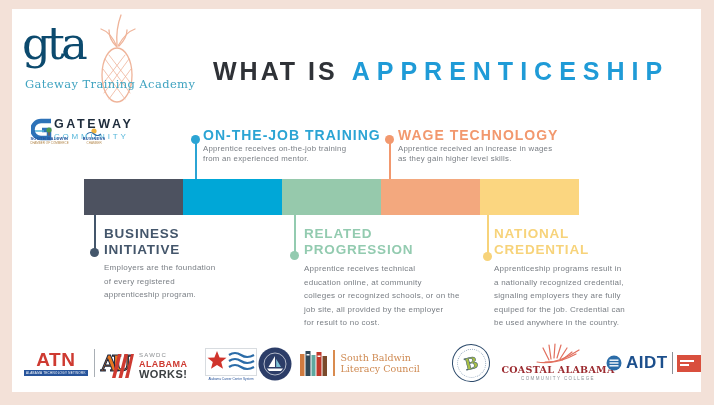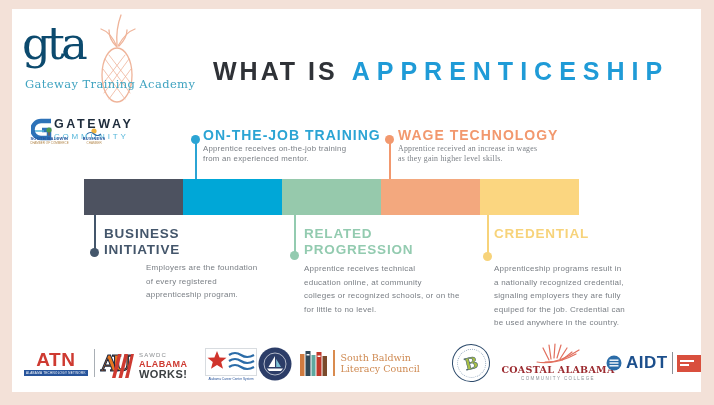--- a/index.html
+++ b/index.html
@@ -143,53 +143,55 @@
   <div class="abs vline" style="left: 195px; top: 143px; height: 36px; background: rgb(43, 164, 212);"></div>
   <div class="abs ann-title-top" style="left: 203px; top: 127px; color: rgb(43, 164, 212);">ON-THE-JOB TRAINING</div>
   <div class="abs ann-body" style="left: 203px; top: 144px; color: rgb(121, 126, 132);">
     <div>Apprentice receives on-the-job training</div>
     <div>from an experienced mentor.</div>
   </div>
 
   <div class="abs dot" style="left: 385px; top: 135px; background: rgb(242, 152, 110);"></div>
   <div class="abs vline" style="left: 389px; top: 143px; height: 36px; background: rgb(242, 152, 110);"></div>
   <div class="abs ann-title-top" style="left: 398px; top: 127px; color: rgb(242, 152, 110);">WAGE TECHNOLOGY</div>
-  <div class="abs ann-body" style="left: 398px; top: 144px; color: rgb(121, 126, 132); font-family: Liberation Serif, serif;">
+  <div class="abs ann-body" style="left: 398px; top: 144px; color: rgb(121, 126, 132);">
     <div>Apprentice received an increase in wages</div>
     <div>as they gain higher level skills.</div>
   </div>
 
   <div class="abs vline" style="left: 94px; top: 215px; height: 34px; background: rgb(68, 86, 107);"></div>
   <div class="abs dot" style="left: 90px; top: 248px; background: rgb(68, 86, 107);"></div>
   <div class="abs ann-title-bot" style="left: 104px; top: 226px; color: rgb(68, 86, 107);">
     <div>BUSINESS</div>
     <div>INITIATIVE</div>
   </div>
-  <div class="abs ann-body-bot" style="left: 104px; top: 261px; color: rgb(121, 126, 132); margin-left: 42px;">
+  <div class="abs ann-body-bot" style="left: 104px; top: 261px; color: rgb(121, 126, 132);">
     <div>Employers are the foundation</div>
     <div>of every registered</div>
     <div>apprenticeship program.</div>
   </div>
 
   <div class="abs vline" style="left: 294px; top: 215px; height: 37px; background: rgb(147, 203, 176);"></div>
   <div class="abs dot" style="left: 290px; top: 251px; background: rgb(147, 203, 176);"></div>
   <div class="abs ann-title-bot" style="left: 304px; top: 226px; color: rgb(147, 203, 176);">
     <div>RELATED</div>
     <div>PROGRESSION</div>
   </div>
   <div class="abs ann-body-bot" style="left: 304px; top: 262px; color: rgb(121, 126, 132);">
     <div>Apprentice receives technical</div>
     <div>education online, at community</div>
     <div>colleges or recognized schools, or on the</div>
-    <div>for little to no level.</div>
+    <div>job site, all provided by the employer</div>
+    <div>for result to no cost.</div>
   </div>
 
   <div class="abs vline" style="left: 487px; top: 215px; height: 38px; background: rgb(247, 211, 122);"></div>
   <div class="abs dot" style="left: 483px; top: 252px; background: rgb(247, 211, 122);"></div>
   <div class="abs ann-title-bot" style="left: 494px; top: 226px; color: rgb(247, 211, 122);">
+    <div>NATIONAL</div>
     <div>CREDENTIAL</div>
   </div>
   <div class="abs ann-body-bot" style="left: 494px; top: 262px; color: rgb(121, 126, 132);">
     <div>Apprenticeship programs result in</div>
     <div>a nationally recognized credential,</div>
     <div>signaling employers they are fully</div>
     <div>equiped for the job. Credential can</div>
     <div>be used anywhere in the country.</div>
   </div>
 

